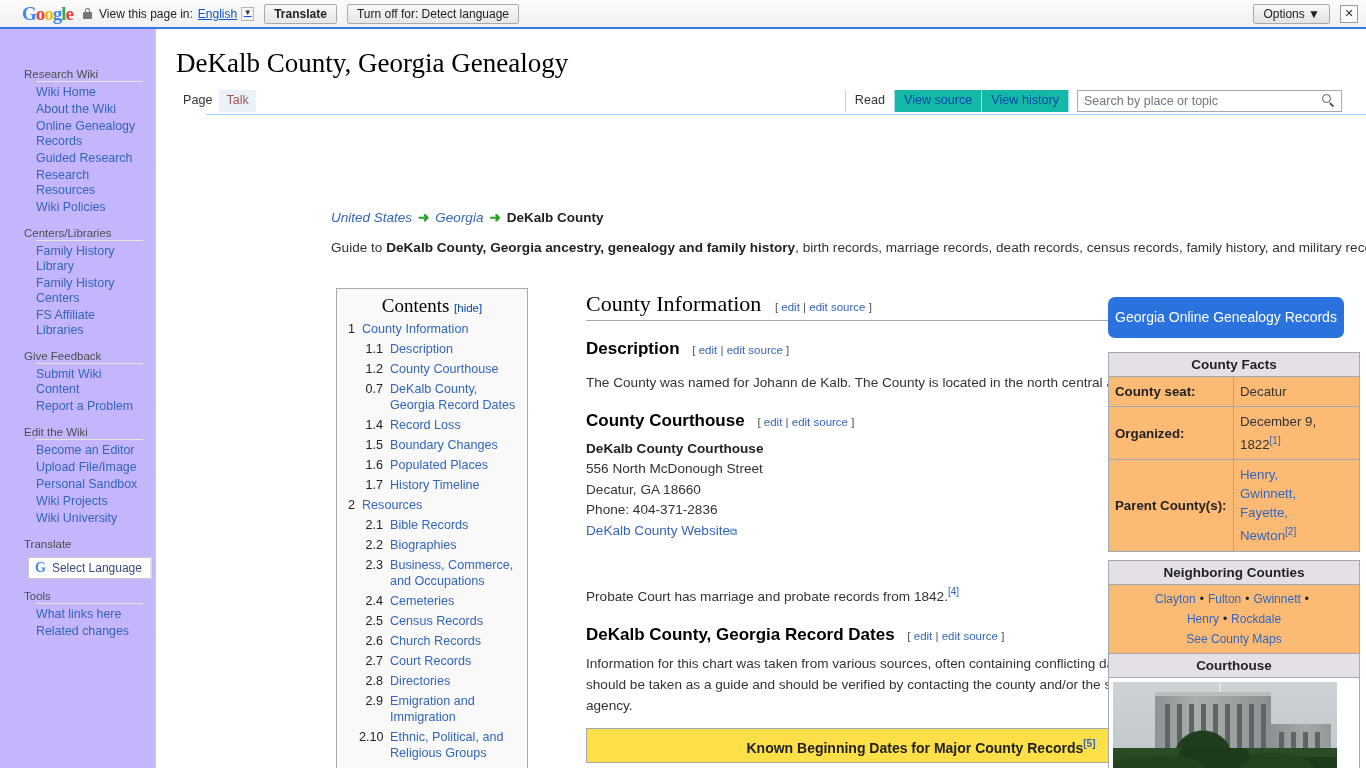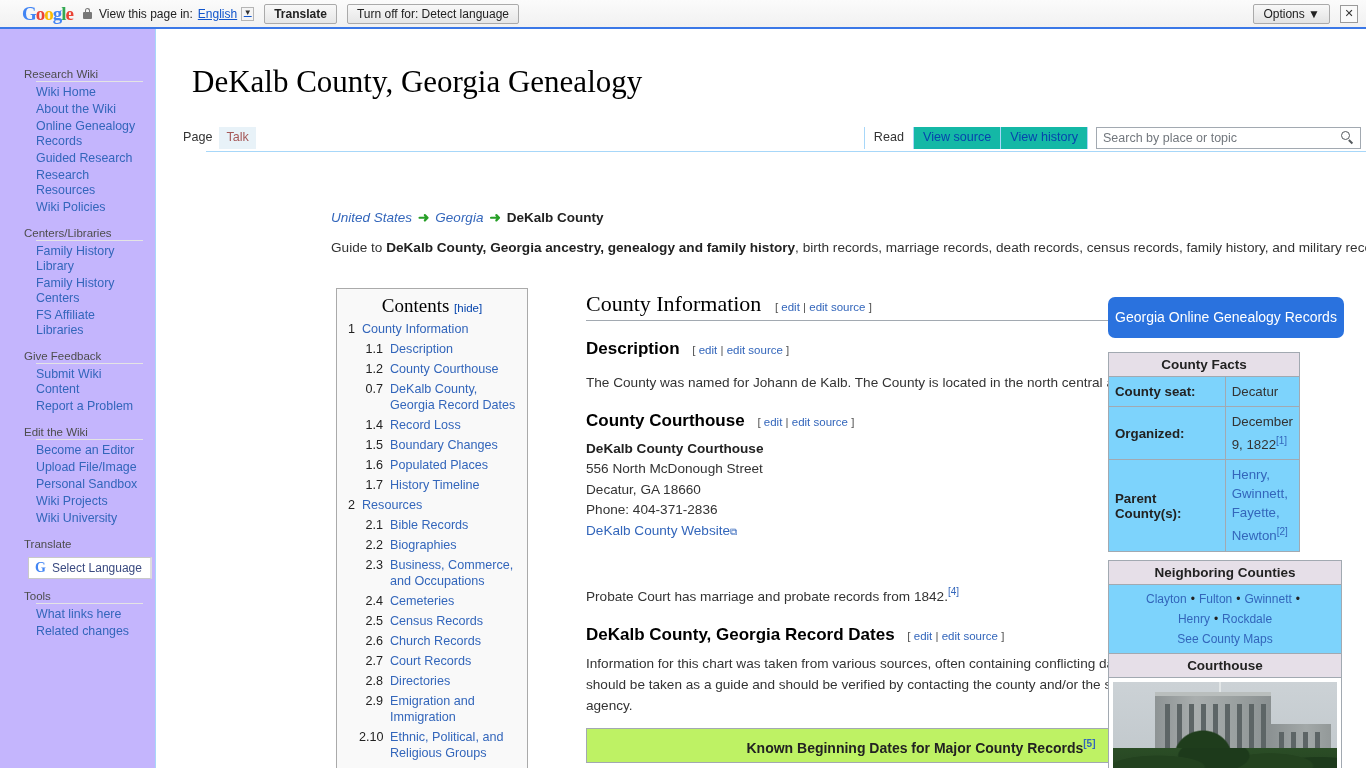--- a/index.html
+++ b/index.html
@@ -76,36 +76,36 @@
   }
   .sel-lang .gg{font-family:"Liberation Serif",serif;font-weight:bold;font-size:14px;line-height:1;}
 
   
   #content{
     position:absolute;left:155px;top:0;right:0;height:739px;
     background:#fff;border-left:1px solid #a7d7f9;
     box-sizing:border-box;overflow:hidden;
   }
   #firstHeading{
-    font-family:"Liberation Serif",serif;font-size:31px;font-weight:normal;
-    color:#000;margin:16px;padding:18px 0 5px 20px;line-height:1.2;
+    font-family:"Liberation Serif",serif;font-size:27px;font-weight:normal;
+    color:#000;margin:0;padding:18px 0 5px 20px;line-height:1.2;
   }
   #tab-row{position:relative;height:28px;margin-left:20px;}
   #ns-tabs{position:absolute;left:0;top:6px;display:flex;align-items:flex-end;z-index:3;}
   .ns-tab{
     font-size:12.6px;padding:3px 7px 4px 7px;line-height:15px;
     color:#0645ad;cursor:pointer;
   }
   .ns-tab.active{background:#fff;color:#333;}
   .ns-tab.inactive{background:#e8f2f8;color:#a55858;}
   #tab-underline{
     position:absolute;left:30px;right:0;top:10px;height:20px;
     border-bottom:1px solid #a7d7f9;z-index:1;
   }
-  #right-tabs{position:absolute;right:5px;top:6px;display:flex;align-items:flex-start;z-index:3;}
+  #right-tabs{position:absolute;right:24px;top:6px;display:flex;align-items:flex-start;z-index:3;}
   .r-tab{font-size:12.6px;padding:3px 9px 4px 9px;line-height:15px;cursor:pointer;}
   .r-tab.active{background:#fff;color:#333;border-left:1px solid #a7d7f9;border-right:1px solid #a7d7f9;}
   .r-tab.plain{background:#14b8a6;color:#0645ad;border-right:1px solid #a7d7f9;}
   #search-wrap{
     margin-left:8px;position:relative;width:265px;height:22px;
     border:1px solid #a2a9b1;background:#fff;box-sizing:border-box;
   }
   #search-input{
     width:238px;height:20px;border:0;outline:0;font-size:12.5px;color:#333;
     padding:0 6px;box-sizing:border-box;font-family:"Liberation Sans",sans-serif;
@@ -160,35 +160,35 @@
   p.mw{font-size:13.6px;line-height:21px;color:#333;margin:0 0 10px 0;}
   .addr{font-size:13.6px;line-height:20.5px;color:#333;}
   .addr b{color:#222;}
   .ext{color:#3366bb;text-decoration:none;}
   .ext .exticon{font-size:10px;}
   sup a{color:#3366bb;text-decoration:none;font-size:10px;}
   .kbd-table{
     margin-top:12px;border:1px solid #a2a9b1;border-collapse:collapse;width:670px;
   }
   .kbd-table th{
-    background:#bef264;border:1px solid #a2a9b1;font-size:14px;color:#222;
+    background:#fde047;border:1px solid #a2a9b1;font-size:14px;color:#222;
     padding:7px 4px;font-weight:bold;
   }
 
   
   #infobox{position:absolute;right:22px;top:268px;width:236px;}
   #ga-btn{
     display:block;width:100%;box-sizing:border-box;
     background:#2a72de;color:#fff;text-align:center;border:0;border-radius:7px;
     font-size:14px;line-height:19px;padding:11px 6px;cursor:pointer;
     font-family:"Liberation Sans",sans-serif;
   }
   .ib-table{
-    margin-top:14px;width:192px;border-collapse:collapse;
-    border:1px solid #a2a9b1;background:#7dd3fc;
+    margin-top:14px;width:252px;border-collapse:collapse;
+    border:1px solid #a2a9b1;background:#fdba74;
   }
   .ib-table th.head{
     background:#e6dfe8;border:1px solid #a2a9b1;text-align:center;
     font-size:13.5px;padding:4px;color:#222;
   }
   .ib-table td.lbl{
     border:1px solid #a2a9b1;font-weight:bold;font-size:13.3px;color:#222;
     padding:5px 6px;width:112px;vertical-align:middle;
   }
   .ib-table td.val{

